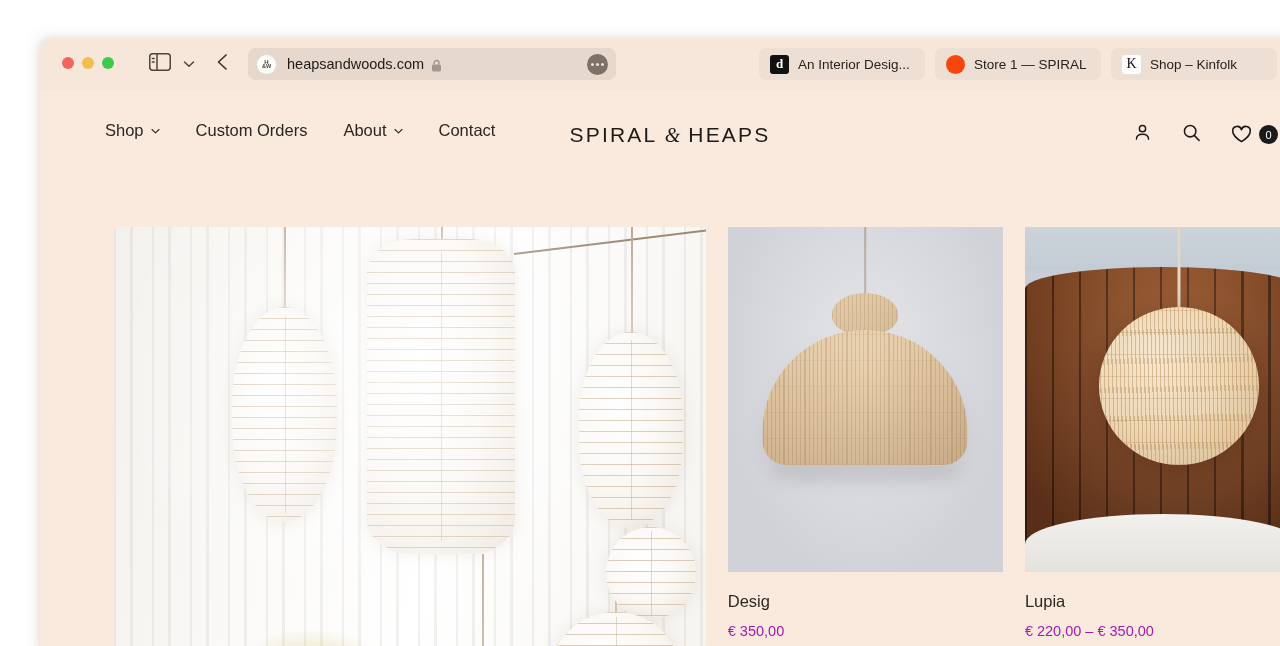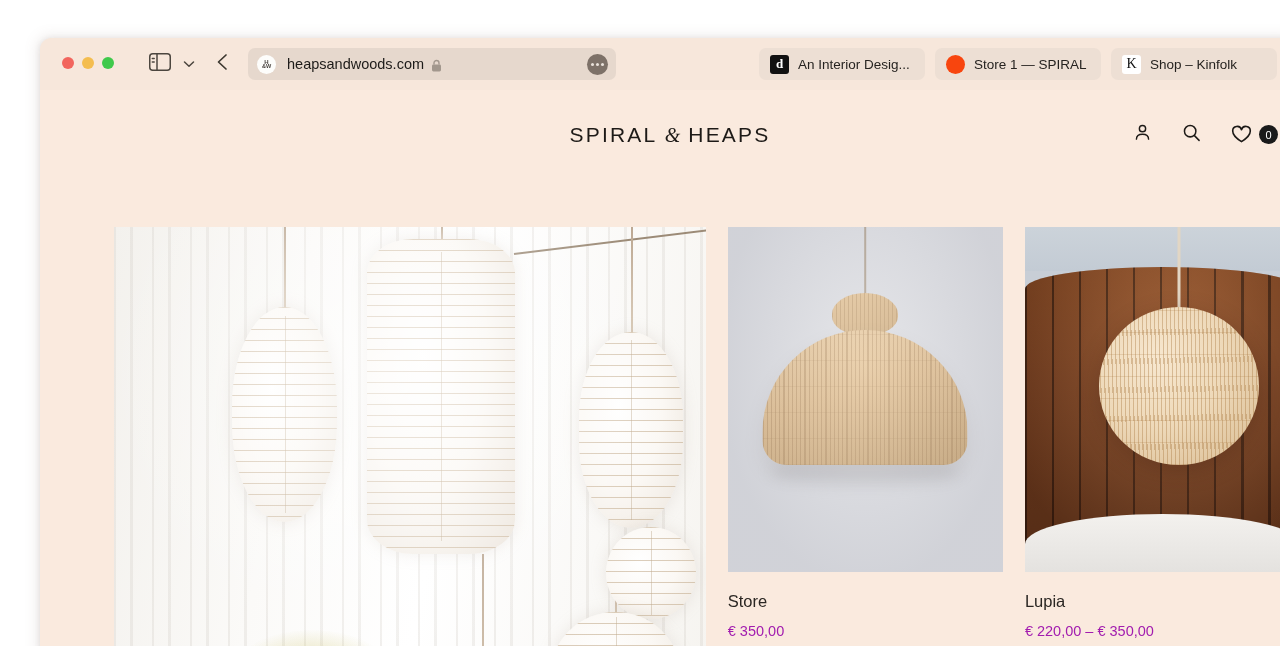--- a/index.html
+++ b/index.html
@@ -462,20 +462,40 @@
     <div class="tab" id="tab-4">
       <span class="tab-fav fav-kinfolk">K</span>
       <span class="tab-title">Shop – Kinfolk</span>
     </div>
   </div>
 
   <div id="site-viewport">
 
     <div id="site-header">
 
+      <nav id="primary-nav">
+        <span class="nav-item">
+          <span>Shop</span>
+          <svg class="nav-caret" viewBox="0 0 9 6" fill="none" stroke="#2a2622" stroke-width="1.1" stroke-linecap="round" stroke-linejoin="round">
+              <polyline points="1,1.5 4.5,4.8 8,1.5"></polyline>
+            </svg>
+        </span>
+        <span class="nav-item">
+          <span>Custom Orders</span>
+        </span>
+        <span class="nav-item">
+          <span>About</span>
+          <svg class="nav-caret" viewBox="0 0 9 6" fill="none" stroke="#2a2622" stroke-width="1.1" stroke-linecap="round" stroke-linejoin="round">
+              <polyline points="1,1.5 4.5,4.8 8,1.5"></polyline>
+            </svg>
+        </span>
+        <span class="nav-item">
+          <span>Contact</span>
+        </span>
+      </nav>
 
       <div id="site-logo">
         <span>SPIRAL</span>
         <span class="amp">&amp;</span>
         <span>HEAPS</span>
       </div>
 
       <div id="header-actions">
         <span>
           <svg viewBox="0 0 20 20" width="19" height="19" fill="none" stroke="#1d1a17" stroke-width="1.5" stroke-linecap="round">
@@ -524,21 +544,21 @@
 
       <div class="product-card" id="card-dayu">
         <div class="product-media">
           <div id="dayu-photo">
             <div id="dayu-cord"></div>
             <div id="dayu-shadow"></div>
             <div id="dayu-knob"></div>
             <div id="dayu-dome"></div>
           </div>
         </div>
-        <div class="product-title">Store</div>
+        <div class="product-title">Desig</div>
         <div class="product-price">€ 350,00</div>
       </div>
 
       <div class="product-card" id="card-lupia">
         <div class="product-media">
           <div id="lupia-photo">
             <div id="lupia-sky"></div>
             <div id="lupia-wall"></div>
             <div id="lupia-floor"></div>
             <div id="lupia-cord"></div>

